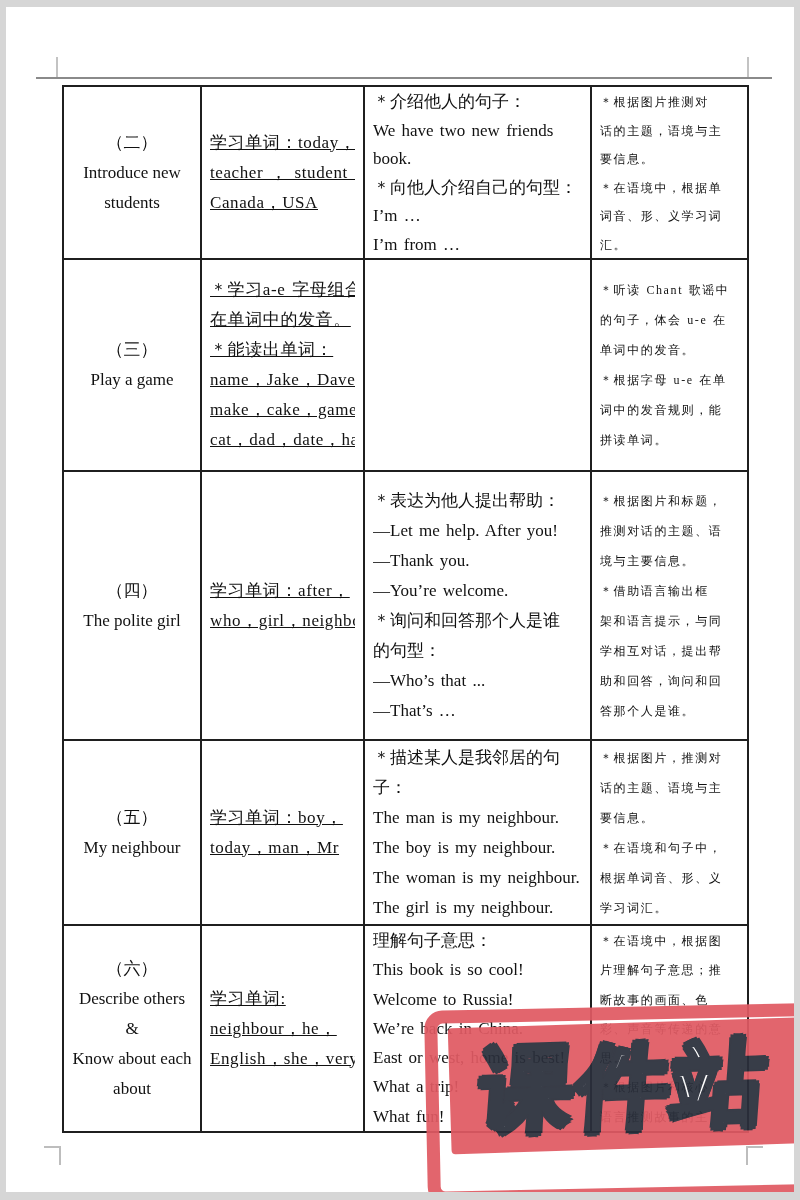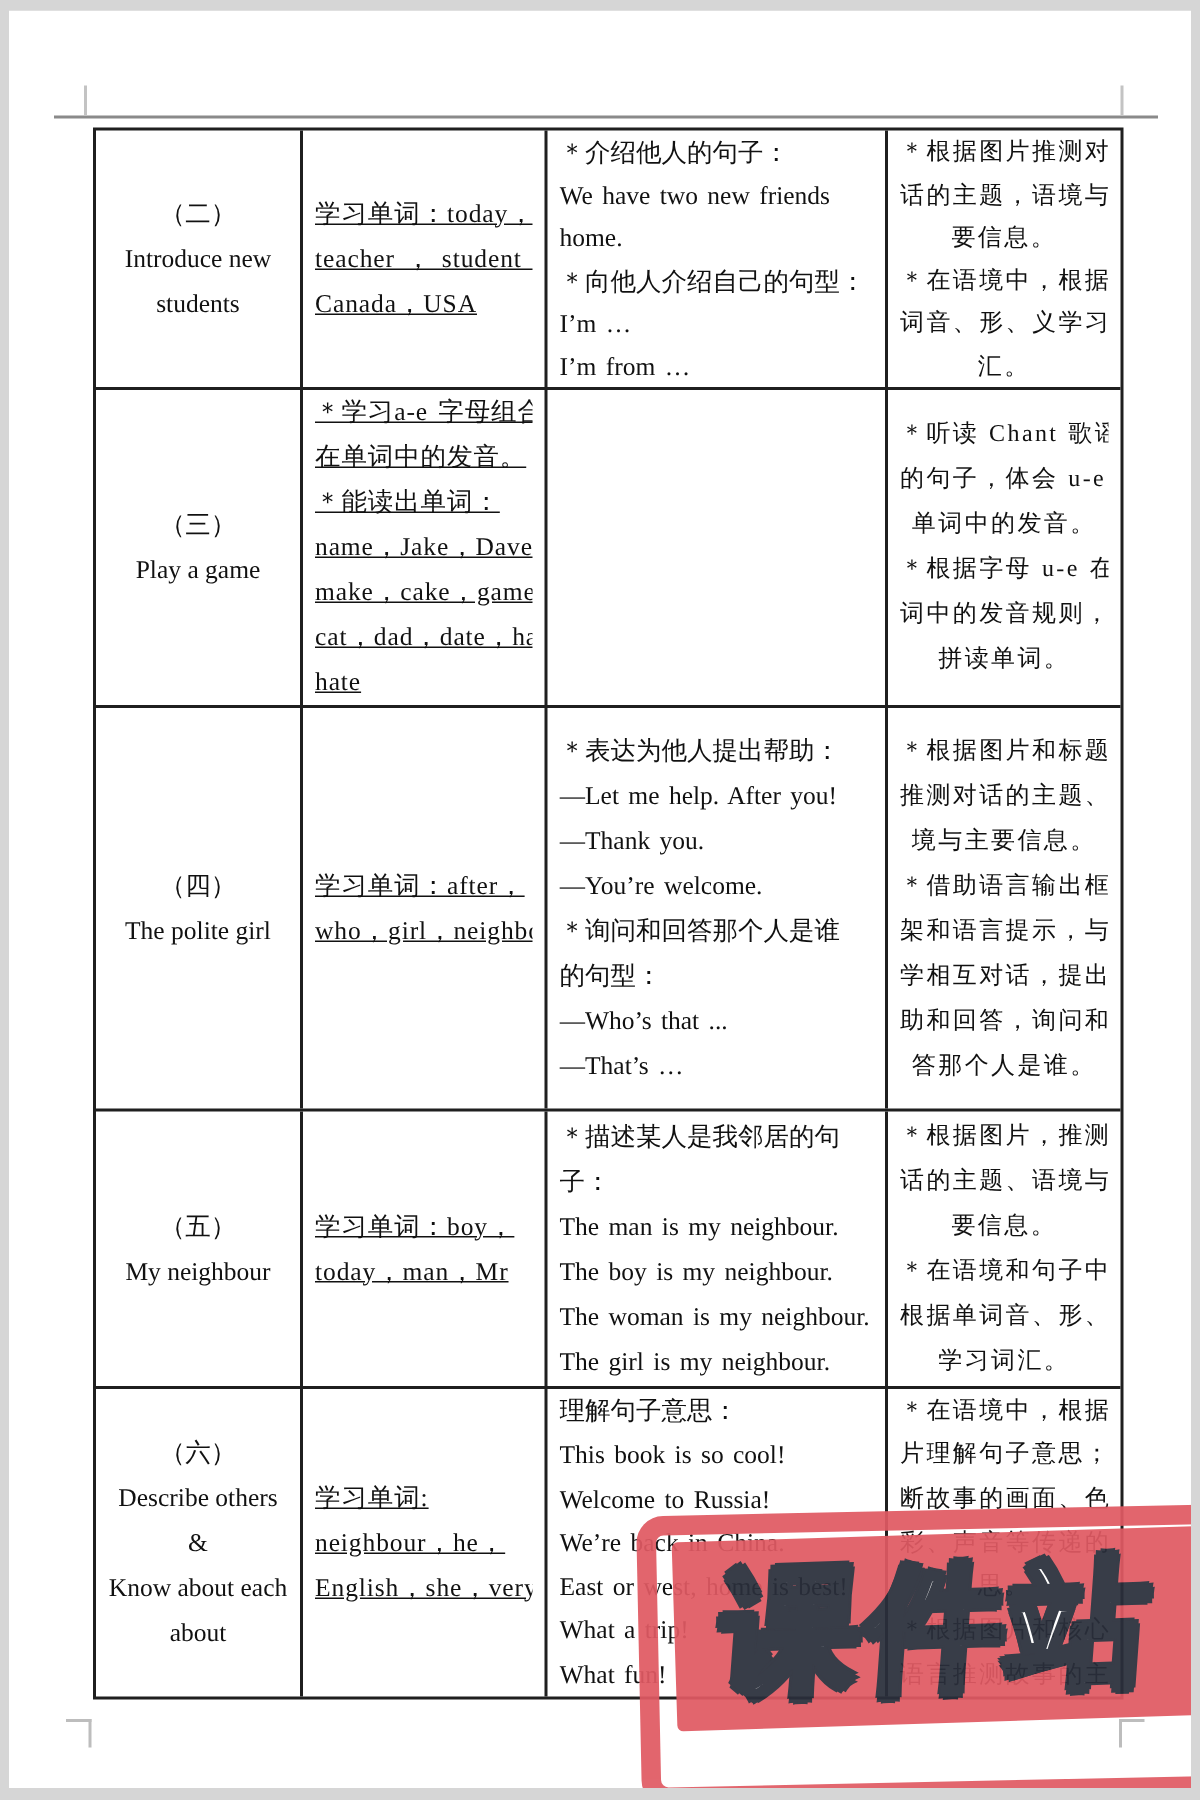--- a/index.html
+++ b/index.html
@@ -36,21 +36,21 @@
     display:flex;flex-direction:column;justify-content:center;
     padding:0 8px;
   }
   .cell:not(:last-child){border-right:2px solid #1f1f1f;}
   .line{
     font-size:17px;line-height:30px;white-space:pre;overflow:hidden;
   }
   .col-unit{text-align:center;padding:0 2px;}
   .col-words .line{letter-spacing:0.6px;word-spacing:2px;text-decoration:underline;}
   .col-sentences .line{word-spacing:2px;}
-  .col-objectives .line{font-size:16px;letter-spacing:1.6px;word-spacing:1px;text-align:center;}
+  .col-objectives .line{font-size:12px;letter-spacing:1.6px;word-spacing:1px;}
 
   
   .stamp{
     position:absolute;left:420px;top:1000px;width:380px;height:194px;
     transform:rotate(-1.2deg);opacity:0.93;z-index:5;pointer-events:none;
   }
   .stamp-frame{
     position:absolute;left:0;top:0;right:-14px;bottom:0;
     border:13px solid #e05a63;border-radius:18px;
   }
@@ -91,21 +91,21 @@
           <div class="line">students</div>
         </div>
         <div class="cell col-words">
           <div class="line">学习单词：today，</div>
           <div class="line">teacher ， student ，</div>
           <div class="line">Canada，USA</div>
         </div>
         <div class="cell col-sentences">
           <div class="line">＊介绍他人的句子：</div>
           <div class="line">We have two new friends</div>
-          <div class="line">home.</div>
+          <div class="line">book.</div>
           <div class="line">＊向他人介绍自己的句型：</div>
           <div class="line">I’m …</div>
           <div class="line">I’m from …</div>
         </div>
         <div class="cell col-objectives">
           <div class="line">＊根据图片推测对</div>
           <div class="line">话的主题，语境与主</div>
           <div class="line">要信息。</div>
           <div class="line">＊在语境中，根据单</div>
           <div class="line">词音、形、义学习词</div>
@@ -117,21 +117,20 @@
           <div class="line">（三）</div>
           <div class="line">Play a game</div>
         </div>
         <div class="cell col-words">
           <div class="line">＊学习a-e 字母组合</div>
           <div class="line">在单词中的发音。</div>
           <div class="line">＊能读出单词：</div>
           <div class="line">name，Jake，Dave，</div>
           <div class="line">make，cake，game，</div>
           <div class="line">cat，dad，date，hat，</div>
-          <div class="line">hate</div>
         </div>
         <div class="cell col-sentences"></div>
         <div class="cell col-objectives">
           <div class="line">＊听读 Chant 歌谣中</div>
           <div class="line">的句子，体会 u-e 在</div>
           <div class="line">单词中的发音。</div>
           <div class="line">＊根据字母 u-e 在单</div>
           <div class="line">词中的发音规则，能</div>
           <div class="line">拼读单词。</div>
         </div>

